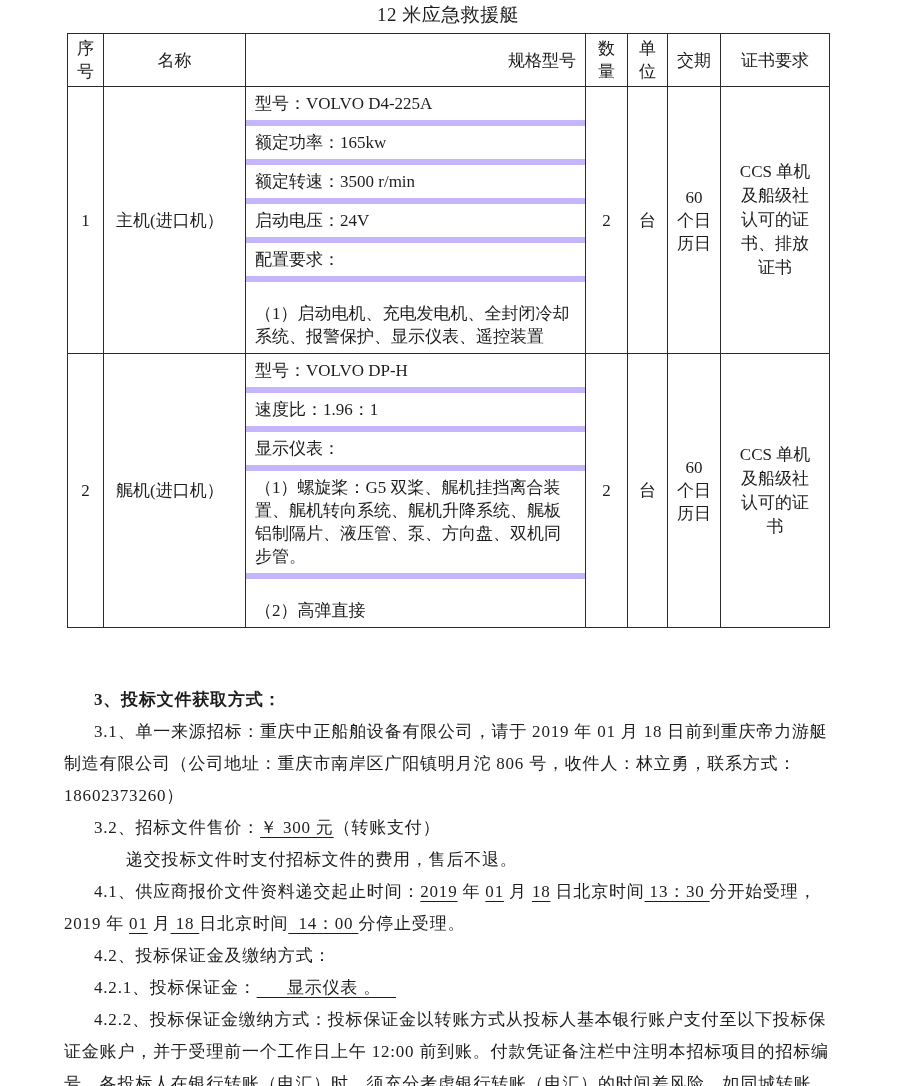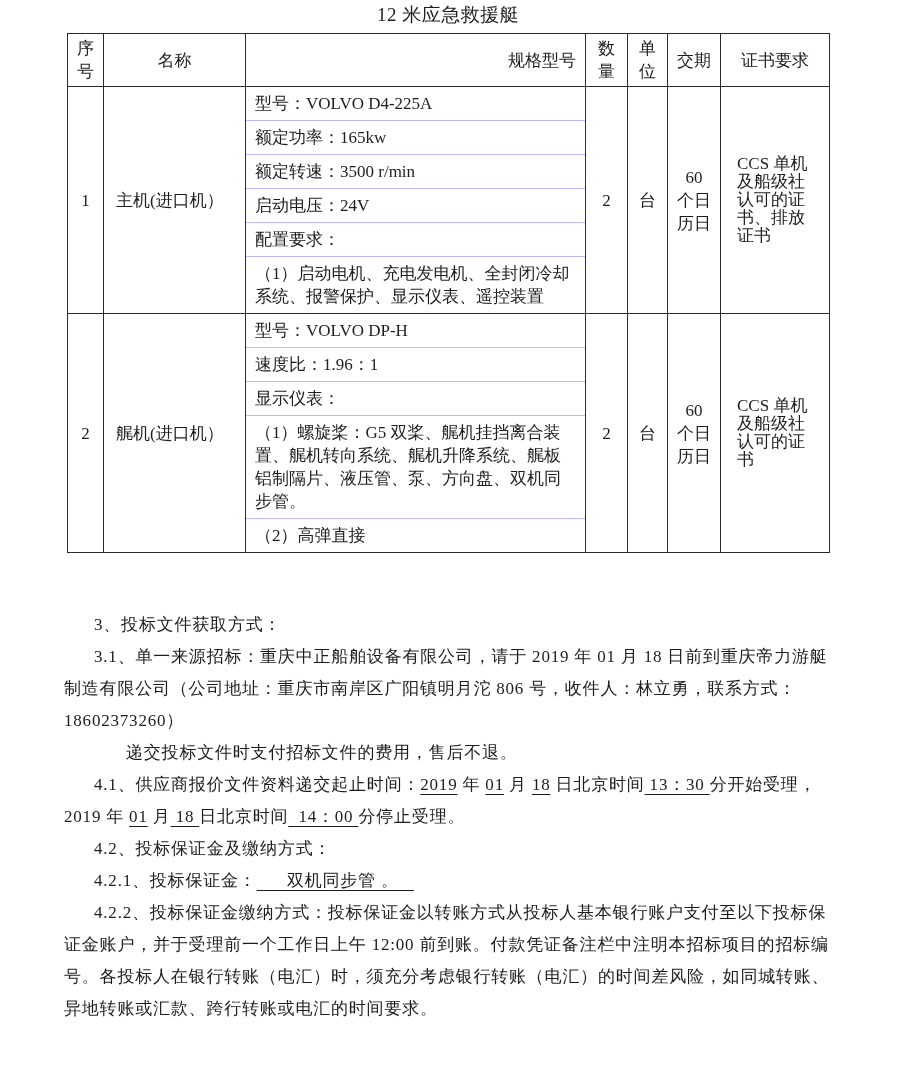--- a/index.html
+++ b/index.html
@@ -48,37 +48,37 @@
     line-height: 23px;
   }
   thead tr { height: 52px; }
   td.name-cell {
     text-align: left;
     padding: 3px 4px 3px 12px;
     line-height: 23px;
   }
   td.spec-cell { padding: 0; vertical-align: top; }
   .sub {
-    border-bottom: 1px solid #c4b5fd;
+    border-bottom: 6px solid #c4b5fd;
     padding: 5px 9px;
     line-height: 23px;
     min-height: 23px;
   }
-  .sub.last { border-bottom: none; }
+  .sub.last { border-bottom: none; margin-top: 15px; }
   td.delivery { padding: 11px 8px; text-align: center; line-height: 23px; }
-  td.cert { padding: 19px 16px; text-align: left; line-height: 18px; }
+  td.cert { padding: 19px 16px; text-align: center; line-height: 24px; }
   .text-block {
     margin: 56px 0 0 64px;
     width: 776px;
     font-size: 17px;
     line-height: 32px;
     letter-spacing: 0.8px;
   }
   .text-block p { margin: 0; text-indent: 30px; }
-  .text-block p.bold { font-weight: normal; }
+  .text-block p.bold { font-weight: bold; }
   .text-block p.indent2 { text-indent: 62px; }
   .u {
     text-decoration: underline;
     text-decoration-thickness: 1px;
     text-underline-offset: 4px;
     white-space: pre-wrap;
   }
 </style>
 </head>
 <body>
@@ -139,20 +139,21 @@
         <td class="cc">台</td>
         <td class="delivery">60 个日历日</td>
         <td class="cert">CCS 单机及船级社认可的证书</td>
       </tr>
     </tbody>
   </table>
 
   <div class="text-block">
     <p class="bold">3、投标文件获取方式：</p>
     <p>3.1、单一来源招标：重庆中正船舶设备有限公司，请于 2019 年 01 月 18 日前到重庆帝力游艇制造有限公司（公司地址：重庆市南岸区广阳镇明月沱 806 号，收件人：林立勇，联系方式：18602373260）</p>
+    <p><span>3.2、招标文件售价：</span><span class="u">￥ 300 元</span><span>（转账支付）</span></p>
     <p class="indent2">递交投标文件时支付招标文件的费用，售后不退。</p>
     <p><span>4.1、供应商报价文件资料递交起止时间：</span><span class="u">2019</span><span> 年 </span><span class="u">01</span><span> 月 </span><span class="u">18</span><span> 日北京时间</span><span class="u"> 13：30 </span><span>分开始受理，2019 年 </span><span class="u">01</span><span> 月</span><span class="u"> 18 </span><span>日北京时间</span><span class="u">  14：00 </span><span>分停止受理。</span></p>
     <p>4.2、投标保证金及缴纳方式：</p>
-    <p><span>4.2.1、投标保证金：</span><span class="u">      双机同步管 。   </span></p>
+    <p><span>4.2.1、投标保证金：</span><span class="u">      显示仪表 。   </span></p>
     <p>4.2.2、投标保证金缴纳方式：投标保证金以转账方式从投标人基本银行账户支付至以下投标保证金账户，并于受理前一个工作日上午 12:00 前到账。付款凭证备注栏中注明本招标项目的招标编号。各投标人在银行转账（电汇）时，须充分考虑银行转账（电汇）的时间差风险，如同城转账、异地转账或汇款、跨行转账或电汇的时间要求。</p>
   </div>
 
 </div>
 
 </body></html>

